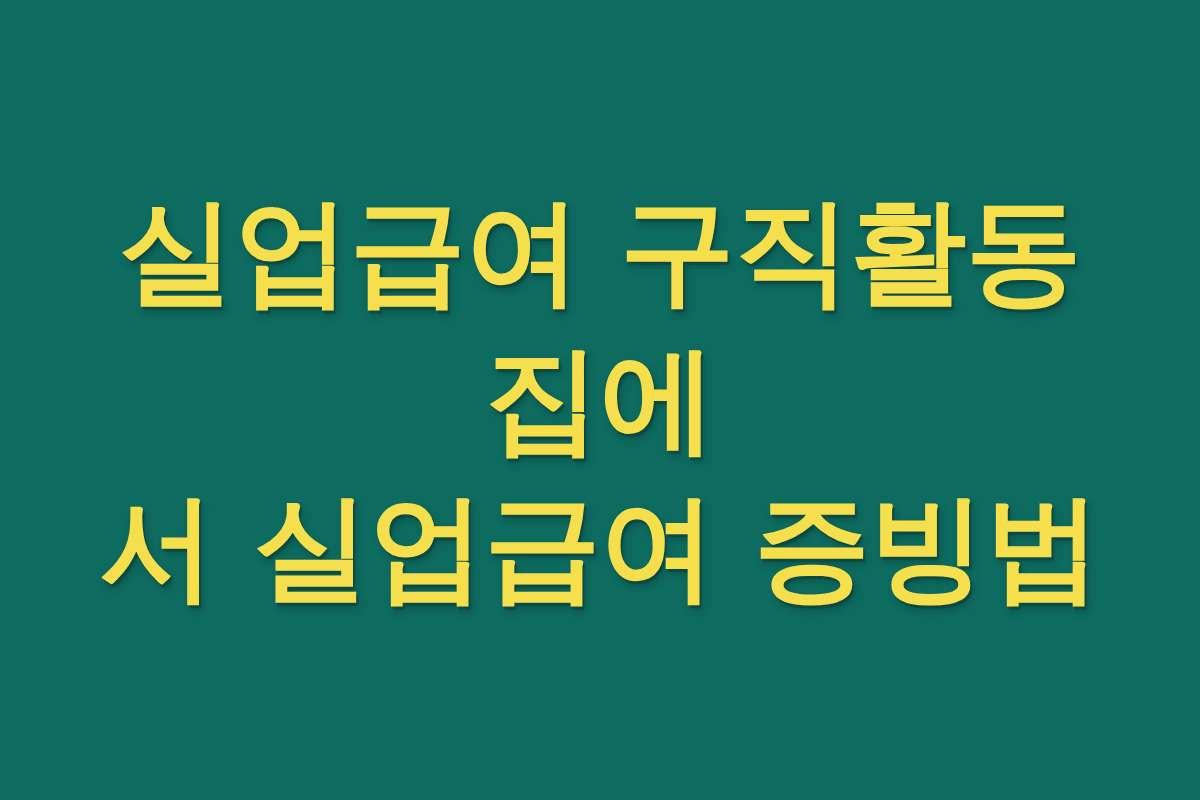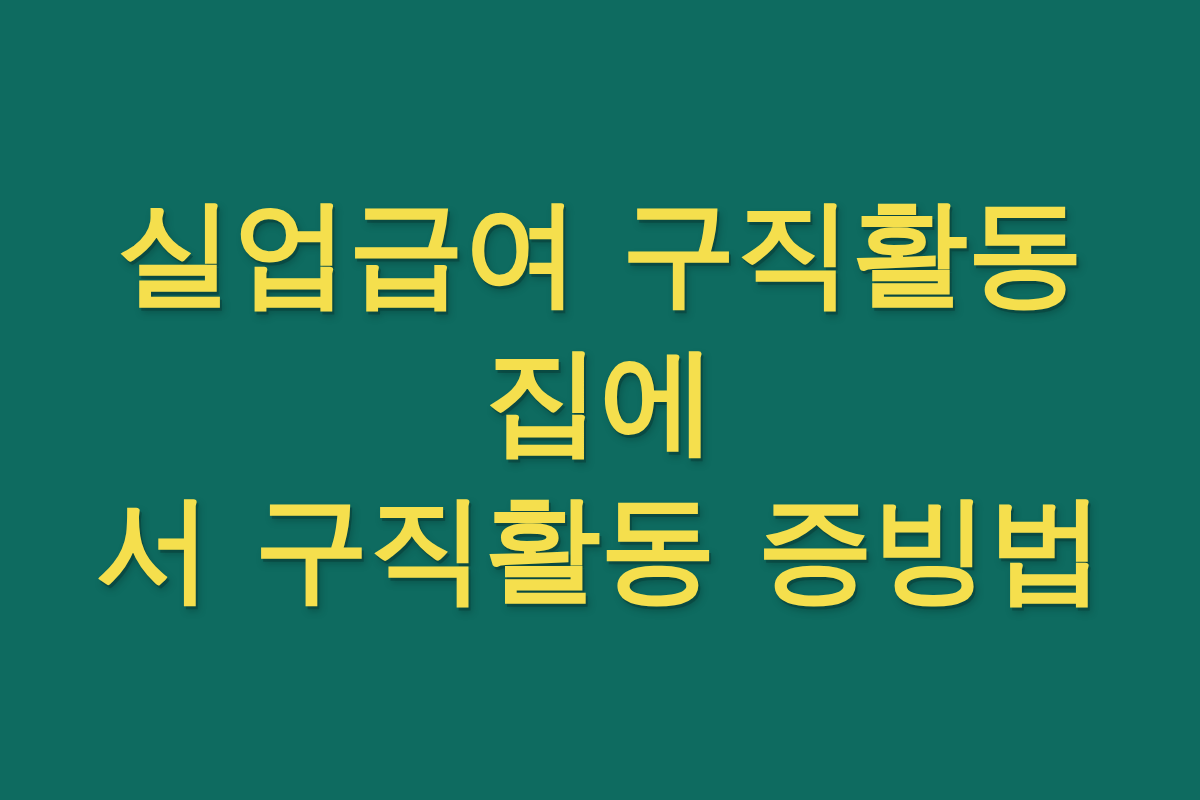--- a/index.html
+++ b/index.html
@@ -28,21 +28,21 @@
     overflow: hidden;
   }
 
   #headline {
     display: block;
     width: 1060px;
     margin: 0;
     padding: 0;
     text-align: center;
     color: #F5DF4D;
-    font-family: Liberation Sans, sans-serif;
+    font-family: Liberation Serif, serif;
     font-size: 116px;
     font-weight: 700;
     line-height: 148px;
     letter-spacing: -0.5px;
     word-spacing: 10px;
     white-space: normal;
     text-shadow:
       2px 3px 0 rgba(9, 62, 56, 0.55),
       3px 5px 7px rgba(6, 45, 41, 0.35);
     -webkit-font-smoothing: antialiased;
@@ -52,16 +52,16 @@
     display: block;
   }
 </style>
 </head>
 <body>
 
 <div id="title-card" style="background-color: rgb(14, 107, 96);">
 
   <h1 id="headline" style="color: rgb(245, 223, 77); font-size: 116px; line-height: 148px;">
     <span class="headline-line">실업급여 구직활동 집에</span>
-    <span class="headline-line">서 구직활동 증빙법</span>
+    <span class="headline-line">서 실업급여 증빙법</span>
   </h1>
 
 </div>
 
 </body></html>

